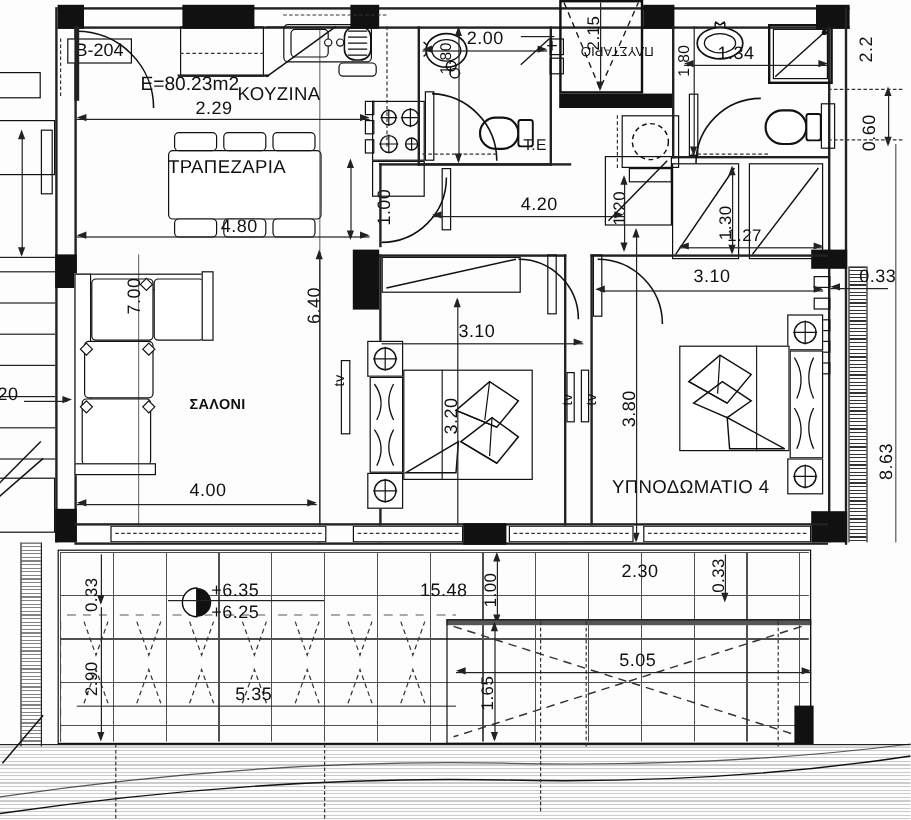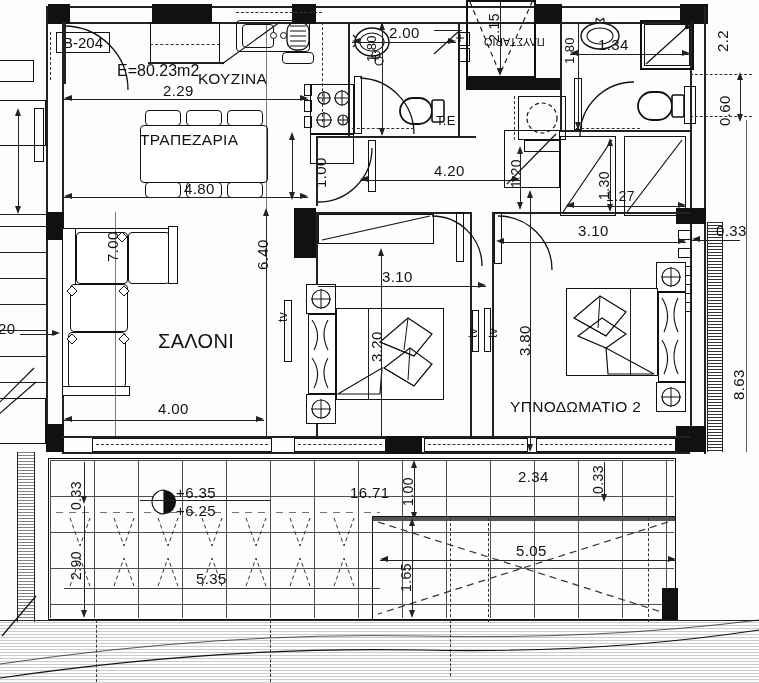--- a/index.html
+++ b/index.html
@@ -9,21 +9,21 @@
   .thin2{position:absolute;border:2px solid #111;box-sizing:border-box;background:transparent;}
   .hair{position:absolute;background:#222;}
   .lt{position:absolute;background:#555;}
   .dash-h{position:absolute;border-top:1px dashed #333;height:0;}
   .dash-v{position:absolute;border-left:1px dashed #333;width:0;}
   .fill{position:absolute;background:#111;}
   
   .dim{position:absolute;font-family:"Liberation Sans",sans-serif;font-size:15px;color:#111;white-space:nowrap;letter-spacing:.4px;}
   .dim.v{transform-origin:0 0;transform:rotate(-90deg);}
   .room{position:absolute;font-family:"Liberation Sans",sans-serif;font-size:15.5px;color:#111;white-space:nowrap;letter-spacing:.3px;}
-  .room.big{font-size:20px;}
+  .room.big{font-size:12px;font-weight:bold;}
   .tag{position:absolute;font-size:15px;color:#111;border:1.5px solid #111;padding:1px 6px;background:#fff;white-space:nowrap;}
   .area{position:absolute;font-size:16px;color:#111;white-space:nowrap;}
   .mirr{position:absolute;font-size:11px;color:#111;white-space:nowrap;transform:scale(-1,-1);transform-origin:50% 50%;}
   
   .dimline{position:absolute;background:#222;height:1px;}
   .dimlinev{position:absolute;background:#222;width:1px;}
   .ar{position:absolute;width:0;height:0;}
   .ar-l{border-top:3.5px solid transparent;border-bottom:3.5px solid transparent;border-right:8px solid #222;}
   .ar-r{border-top:3.5px solid transparent;border-bottom:3.5px solid transparent;border-left:8px solid #222;}
   .ar-u{border-left:3.5px solid transparent;border-right:3.5px solid transparent;border-bottom:8px solid #222;}
@@ -398,21 +398,21 @@
   <div class="dimline" style="left:318px;top:286px;width:168px;"></div>
   <div class="ar ar-r" style="left:478px;top:282px;"></div>
 
   <div class="dim v" style="left:368px;top:362px;">3.20</div>
   <div class="dimlinev" style="left:381px;top:250px;height:200px;"></div>
   <div class="ar ar-u" style="left:378px;top:248px;"></div>
   <div class="ar ar-d" style="left:378px;top:444px;"></div>
 
   <div class="hair" style="left:492px;top:212px;width:1.6px;height:240px;"></div>
   <div class="hair" style="left:492px;top:212px;width:198px;height:1.6px;"></div>
-  <div class="room" style="left:510px;top:398px;">ΥΠΝΟΔΩΜΑΤΙΟ 2</div>
+  <div class="room" style="left:510px;top:398px;">ΥΠΝΟΔΩΜΑΤΙΟ 4</div>
 
   <svg width="58" height="58" style="left:496px;top:214px;">
     <path d="M2,2 A54,54 0 0 1 56,56" stroke="#111" stroke-width="1.3" fill="none"></path>
   </svg>
   <div class="thin" style="left:494px;top:212px;width:8px;height:52px;"></div>
 
   <div class="furn" style="left:656px;top:262px;width:30px;height:30px;"></div>
   <svg width="30" height="30" style="left:656px;top:262px;">
     <circle cx="15" cy="15" r="9" stroke="#111" stroke-width="1.2" fill="none"></circle>
     <path d="M15,5 v20 M5,15 h20" stroke="#111" stroke-width="1"></path>
@@ -485,22 +485,22 @@
   <div class="dimline" style="left:140px;top:500px;width:130px;"></div>
 
   <div class="dim v" style="left:68px;top:510px;font-size:14px;">0.33</div>
   <div class="dimlinev" style="left:84px;top:462px;height:40px;"></div>
   <div class="ar ar-d" style="left:81px;top:496px;"></div>
   <div class="dim v" style="left:68px;top:580px;font-size:14px;">2.90</div>
   <div class="dimlinev" style="left:84px;top:506px;height:110px;"></div>
   <div class="ar ar-d" style="left:81px;top:610px;"></div>
   <div class="dim" style="left:196px;top:570px;">5.35</div>
   <div class="dimline" style="left:64px;top:588px;width:316px;opacity:.85;"></div>
-  <div class="dim" style="left:350px;top:484px;">16.71</div>
-  <div class="dim" style="left:518px;top:468px;">2.34</div>
+  <div class="dim" style="left:350px;top:484px;">15.48</div>
+  <div class="dim" style="left:518px;top:468px;">2.30</div>
   <div class="dim v" style="left:590px;top:494px;font-size:14px;">0.33</div>
   <div class="dimlinev" style="left:604px;top:462px;height:38px;"></div>
   <div class="ar ar-d" style="left:601px;top:494px;"></div>
   <div class="dim v" style="left:400px;top:506px;font-size:14px;">1.00</div>
   <div class="dimlinev" style="left:414px;top:462px;height:56px;"></div>
   <div class="ar ar-u" style="left:411px;top:460px;"></div>
   <div class="ar ar-d" style="left:411px;top:512px;"></div>
 
   <div class="lt" style="left:372px;top:516px;width:304px;height:5px;"></div>
   <div class="thin" style="left:372px;top:516px;width:304px;height:104px;border-width:1.4px;"></div>

